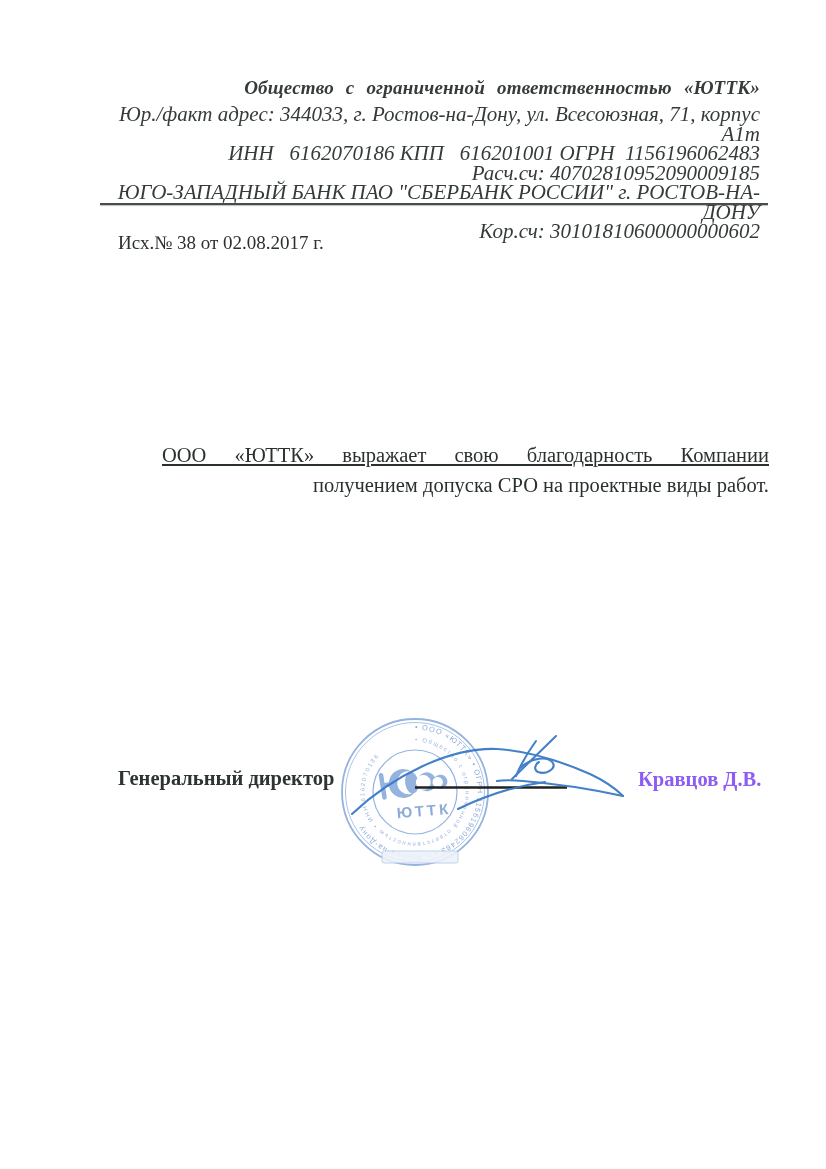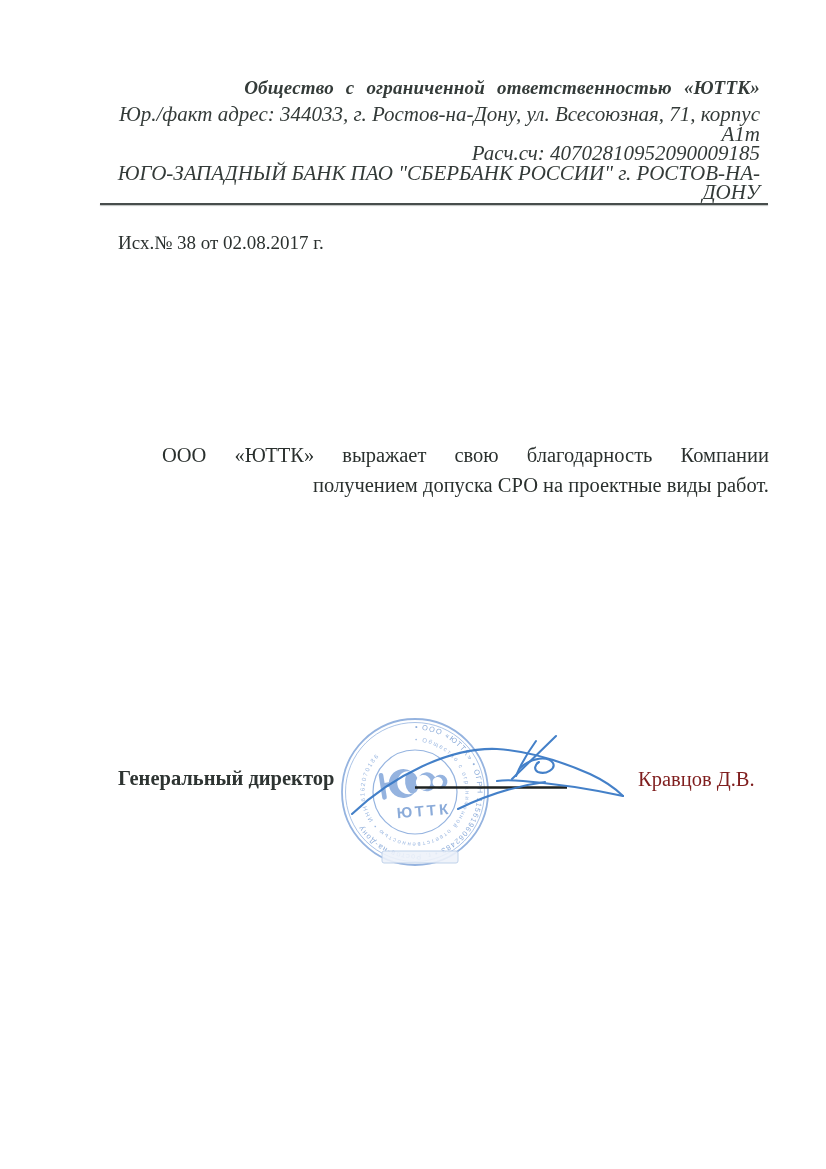--- a/index.html
+++ b/index.html
@@ -19,38 +19,40 @@
   .lh-line { font-size:21px; font-style:italic; line-height:19.5px; }
   .rule {
     position:absolute; left:100px; top:203px; width:668px; height:2px;
     background:#474d4c; box-shadow:0 1px 1px rgba(70,77,75,.35);
   }
   .outgoing { position:absolute; left:118px; top:232px; font-size:19px; }
   .body-text {
     position:absolute; left:115px; top:440px; width:654px;
     font-size:20.5px; line-height:30px; color:#2a302e;
   }
-  .body-line-1 { text-indent:47px; text-align:justify; text-align-last:justify; }
+  .body-line-1 { text-indent:47px; text-align:justify; text-align-last:justify;text-decoration:underline; }
   .body-line-2 { text-align:justify; text-align-last:justify; }
   .body-line-3 { text-align:right; }
   .sig-role  { position:absolute; left:118px; top:767px; font-size:20.5px; font-weight:bold; color:#2e3432; }
-  .sig-name  { position:absolute; left:638px; top:768px; font-size:20.5px; font-weight:normal; color:#7f1d1d; }
+  .sig-name  { position:absolute; left:638px; top:768px; font-size:20.5px; font-weight:bold; color:#8b5cf6; }
   svg.stamp     { position:absolute; left:330px; top:700px; }
   svg.signature { position:absolute; left:330px; top:690px; }
 </style>
 </head>
 <body>
 
 <div class="page">
 
   <header class="letterhead">
     <div class="lh-title">Общество с ограниченной ответственностью «ЮТТК»</div>
     <div class="lh-line">Юр./факт адрес: 344033, г. Ростов-на-Дону, ул. Всесоюзная, 71, корпус А1т</div>
+    <div class="lh-line">ИНН&nbsp;&nbsp;&nbsp;6162070186 КПП&nbsp;&nbsp;&nbsp;616201001 ОГРН&nbsp;&nbsp;1156196062483</div>
     <div class="lh-line">Расч.сч: 40702810952090009185</div>
     <div class="lh-line">ЮГО-ЗАПАДНЫЙ БАНК ПАО "СБЕРБАНК РОССИИ" г. РОСТОВ-НА-ДОНУ</div>
+    <div class="lh-line">Кор.сч: 30101810600000000602</div>
   </header>
 
   <div class="rule"></div>
 
   <div class="outgoing">Исх.№ 38 от 02.08.2017 г.</div>
 
   <div class="body-text">
     <div class="body-line-1">ООО «ЮТТК» выражает свою благодарность Компании</div>
     <div class="body-line-3">получением допуска СРО на проектные виды работ.</div>
   </div>

